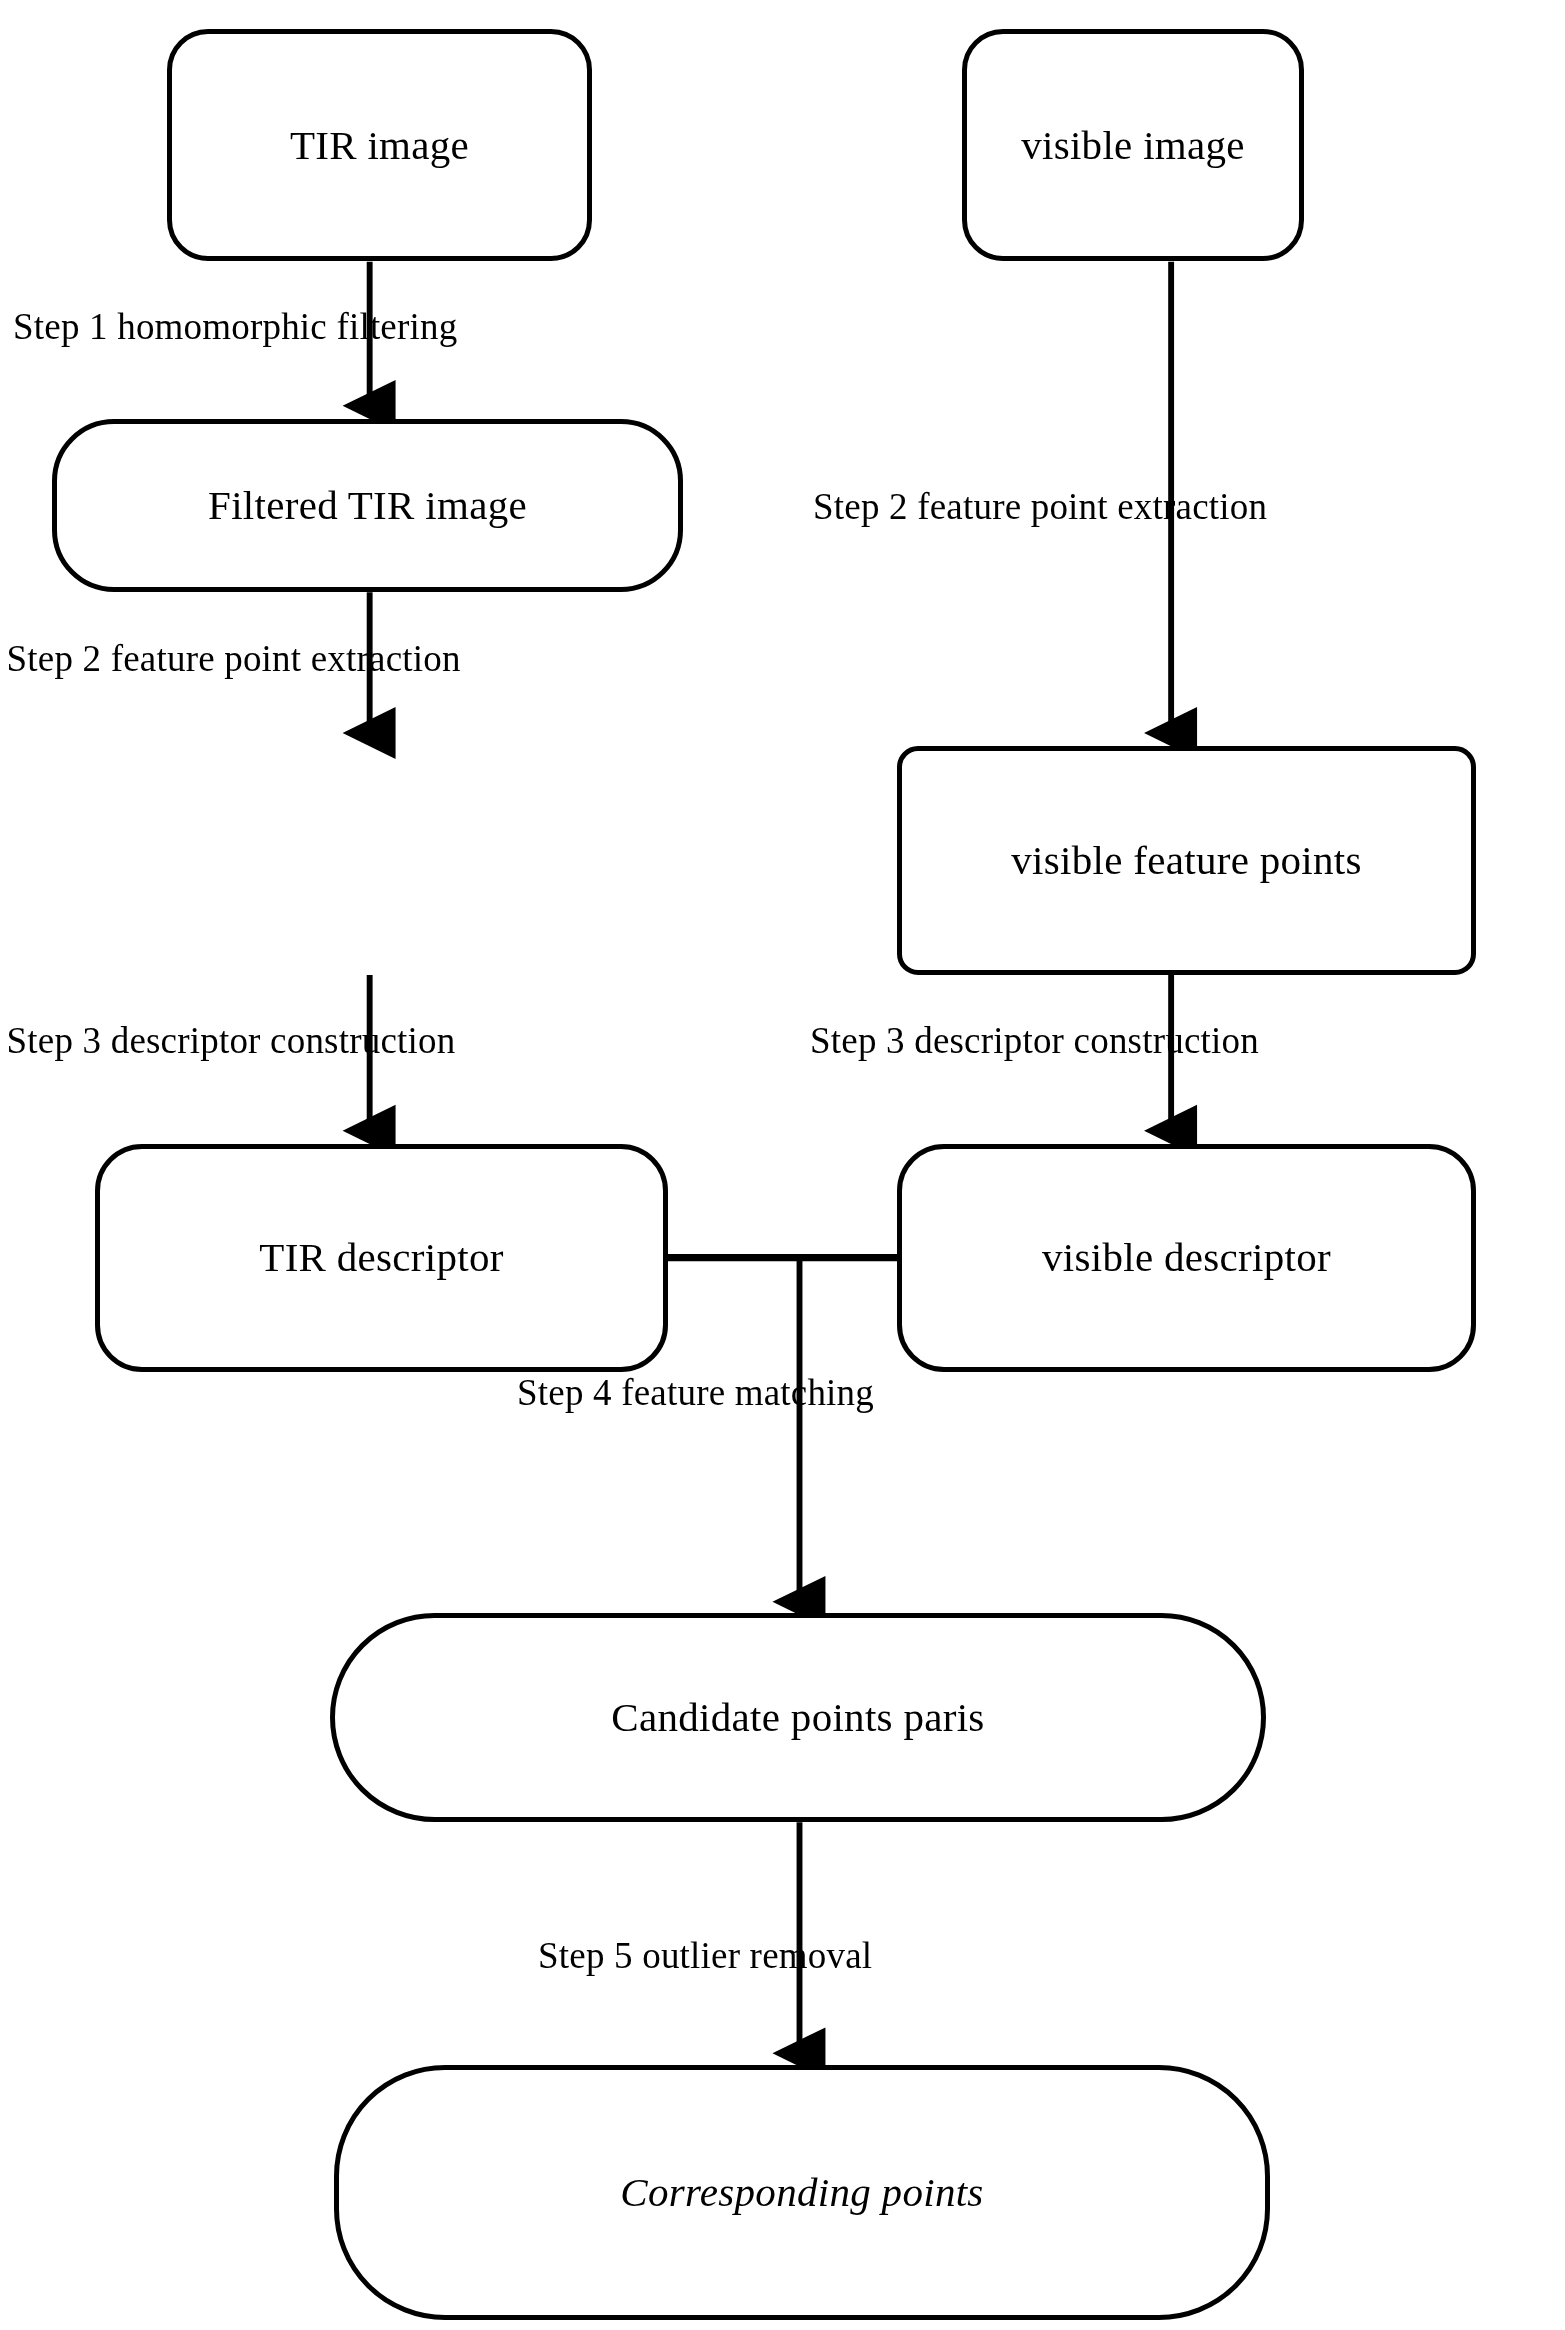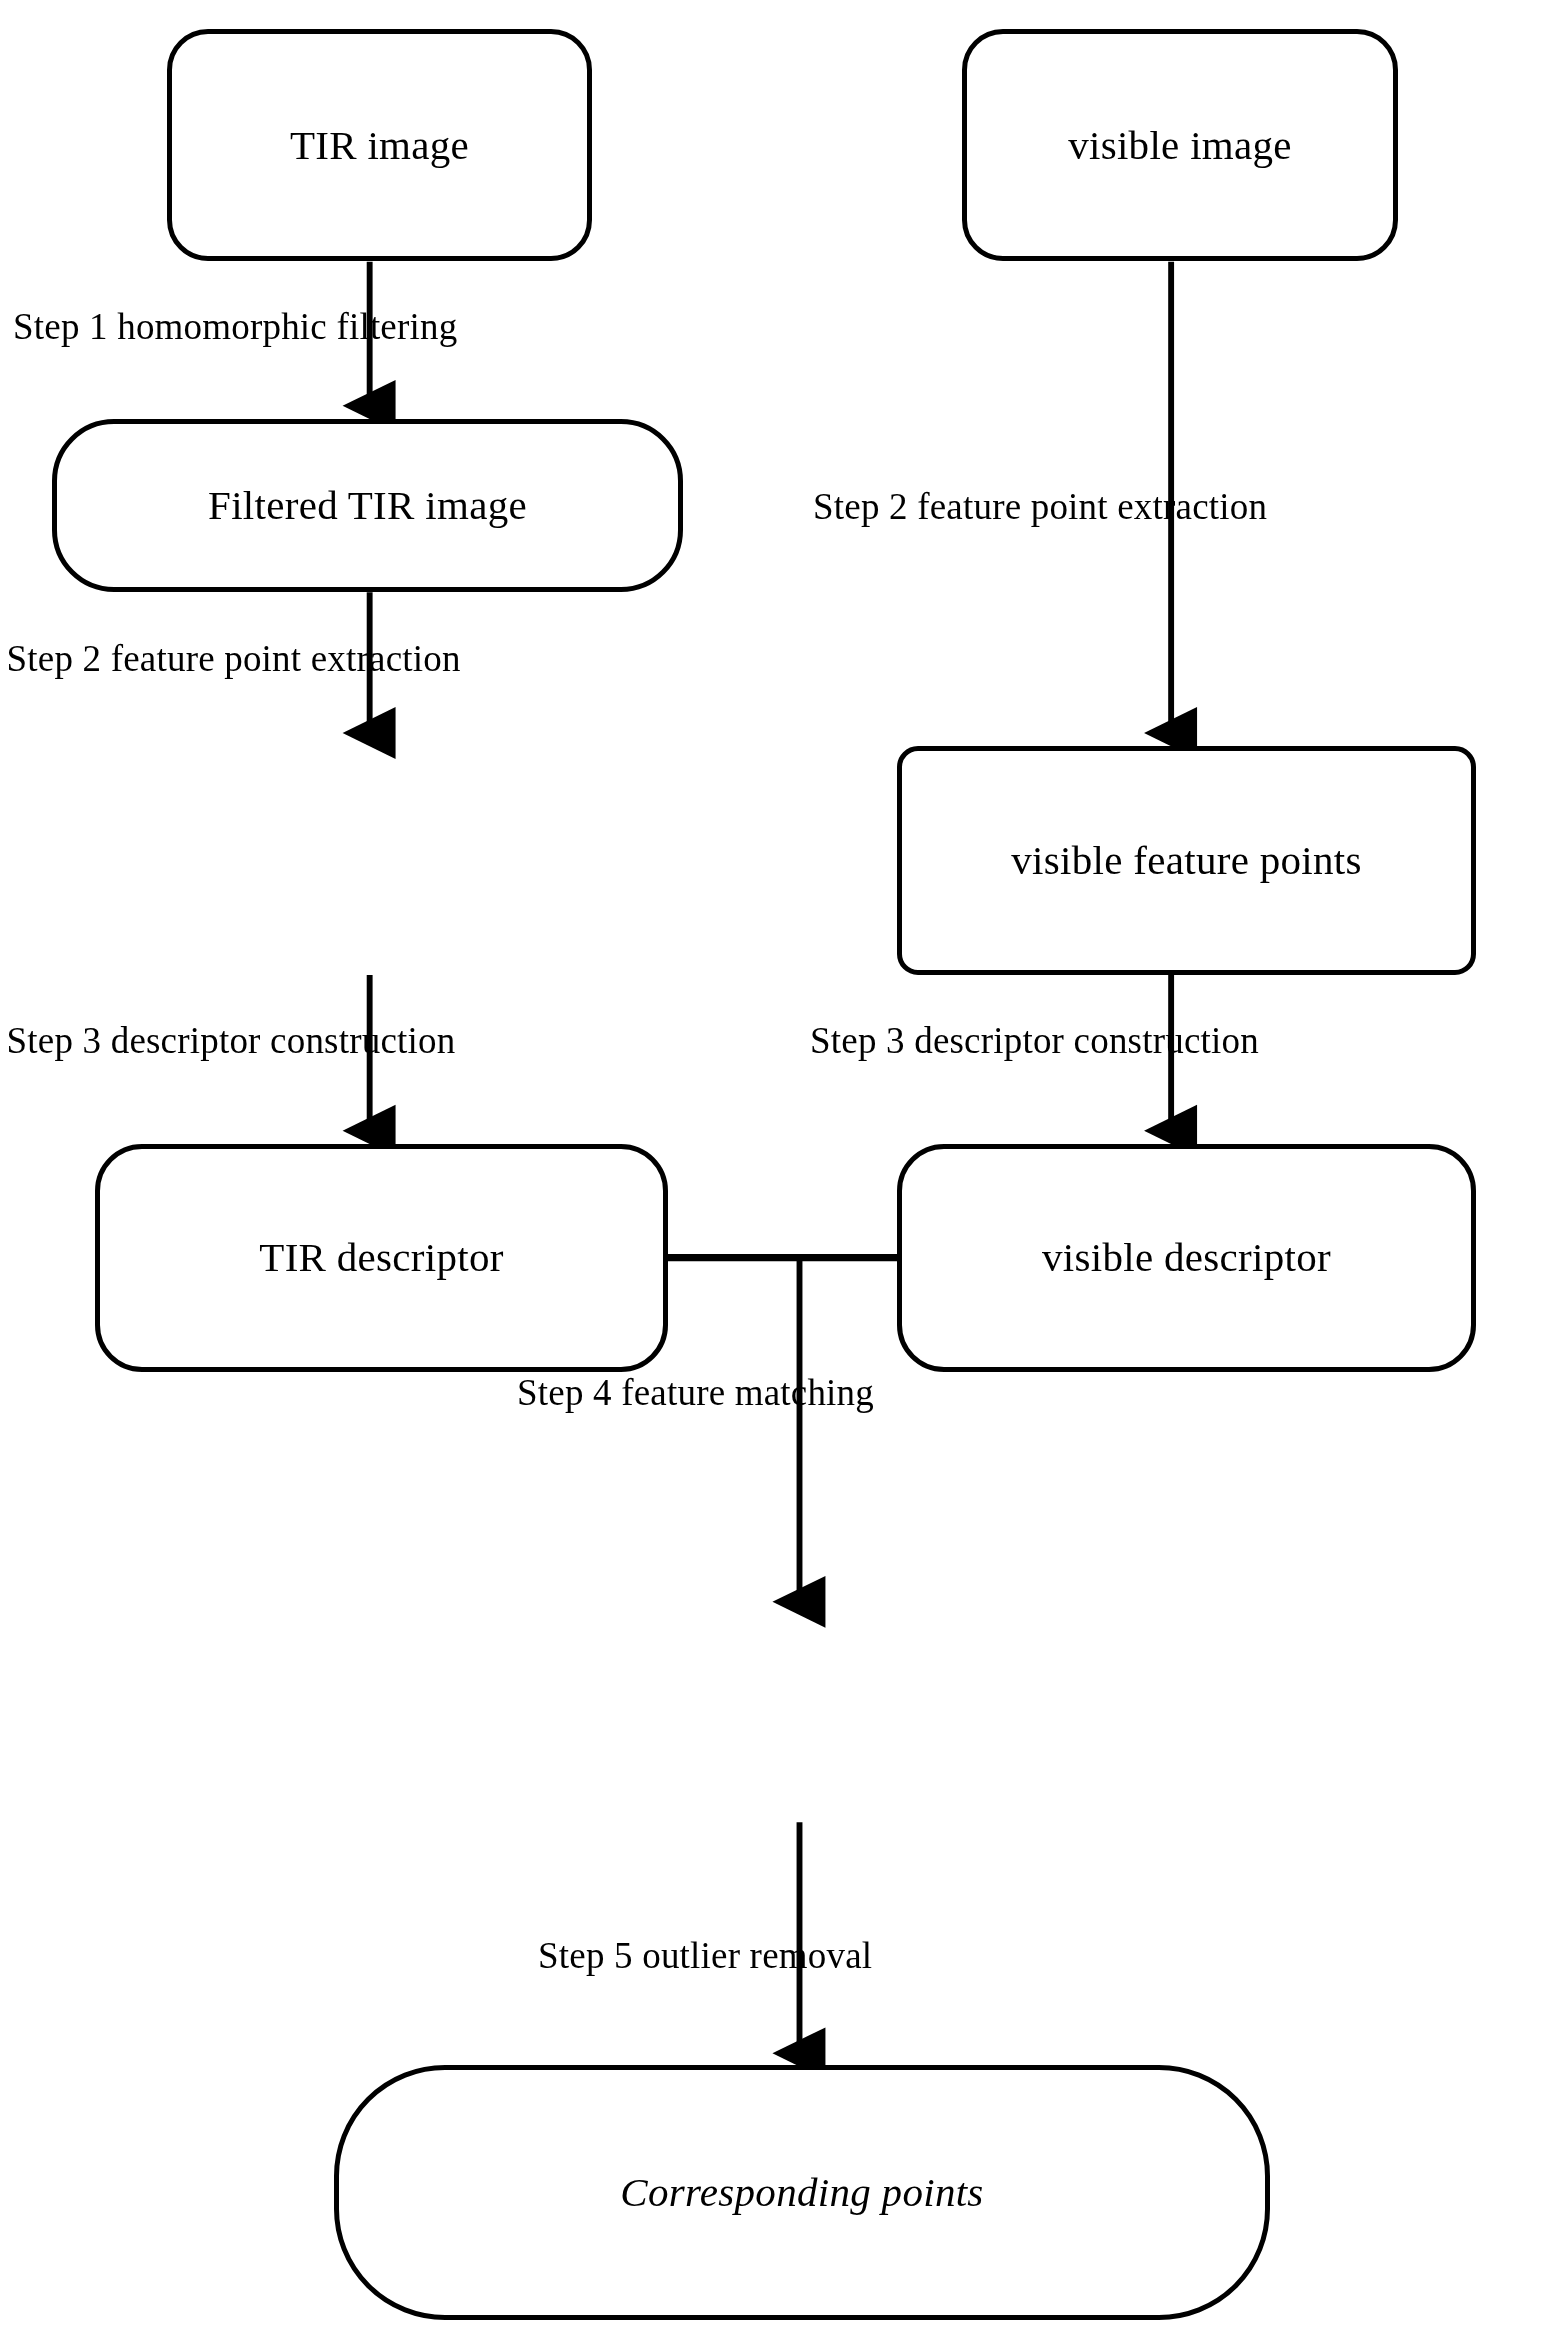--- a/index.html
+++ b/index.html
@@ -74,41 +74,44 @@
 
     <line x1="1222" y1="1922" x2="1222" y2="2450" stroke="#000000" stroke-width="9" marker-end="url(#arrow)"></line>
 
     <line x1="1222" y1="2785" x2="1222" y2="3140" stroke="#000000" stroke-width="9" marker-end="url(#arrow)"></line>
   </svg>
 
   <div class="node" style="left:167px;top:29.4px;width:425px;height:232px;border-radius:41px;">
     <span class="node-label">TIR image</span>
   </div>
 
-  <div class="node" style="left:962px;top:29.4px;width:436px;height:232px;border-radius:41px;">
+  <div class="node" style="left:962px;top:29.4px;width:342px;height:232px;border-radius:41px;">
     <span class="node-label">visible image</span>
   </div>
 
   <div class="node" style="left:52px;top:419px;width:631px;height:173px;border-radius:62px;">
     <span class="node-label">Filtered TIR image</span>
   </div>
 
 
   <div class="node" style="left:897px;top:746px;width:579px;height:229px;border-radius:21px;">
     <span class="node-label">visible feature points</span>
   </div>
 
   <div class="node" style="left:95px;top:1144px;width:573px;height:228px;border-radius:47px;">
     <span class="node-label">TIR descriptor</span>
   </div>
 
   <div class="node" style="left:897px;top:1144px;width:579px;height:228px;border-radius:47px;">
     <span class="node-label">visible descriptor</span>
   </div>
 
+  <div class="node" style="left:330px;top:1613px;width:936px;height:209px;border-radius:105px;">
+    <span class="node-label">Candidate points paris</span>
+  </div>
 
   <div class="node" style="left:334px;top:2065px;width:936px;height:255px;border-radius:111px;font-style:italic;">
     <span class="node-label">Corresponding points</span>
   </div>
 
   <div class="edge-label" style="left:13px;top:308px;">Step 1 homomorphic filtering</div>
 
   <div class="edge-label" style="left:6.5px;top:640px;">Step 2 feature point extraction</div>
 
   <div class="edge-label" style="left:813px;top:488px;">Step 2 feature point extraction</div>

